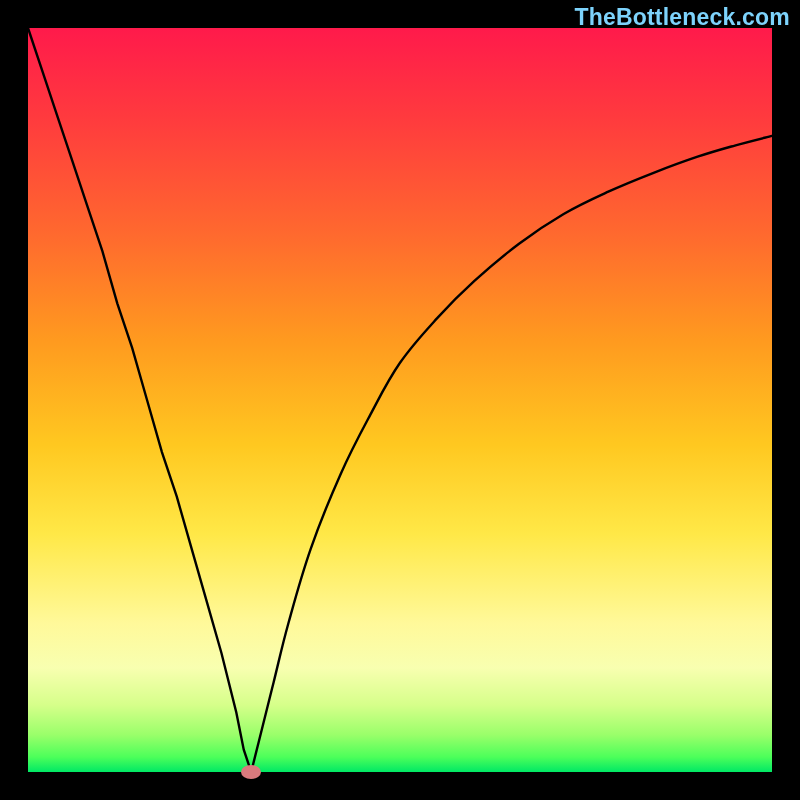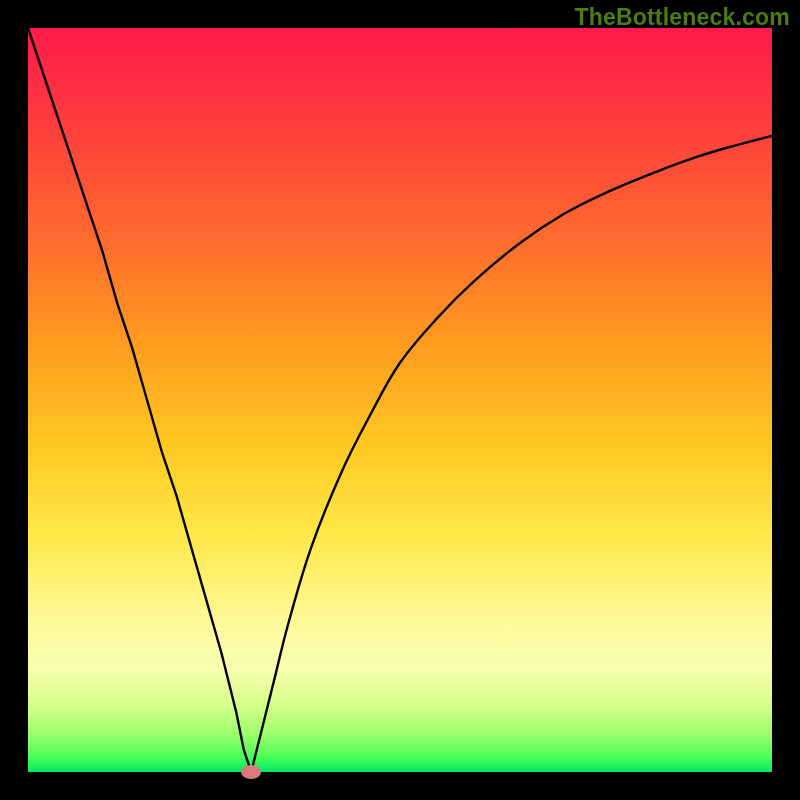--- a/index.html
+++ b/index.html
@@ -35,21 +35,21 @@
       #d6ff8a 91%,
       #9aff6a 95%,
       #4cff5a 98%,
       #00e865 100%
     );
   }
   .watermark {
     position: absolute;
     top: 4px;
     right: 10px;
-    color: #4d7c0f;
+    color: #7dd3fc;
     font-size: 23px;
     font-weight: 600;
     letter-spacing: 0.2px;
     pointer-events: none;
   }
   svg.curve {
     position: absolute;
     left: 0;
     top: 0;
     width: 744px;

